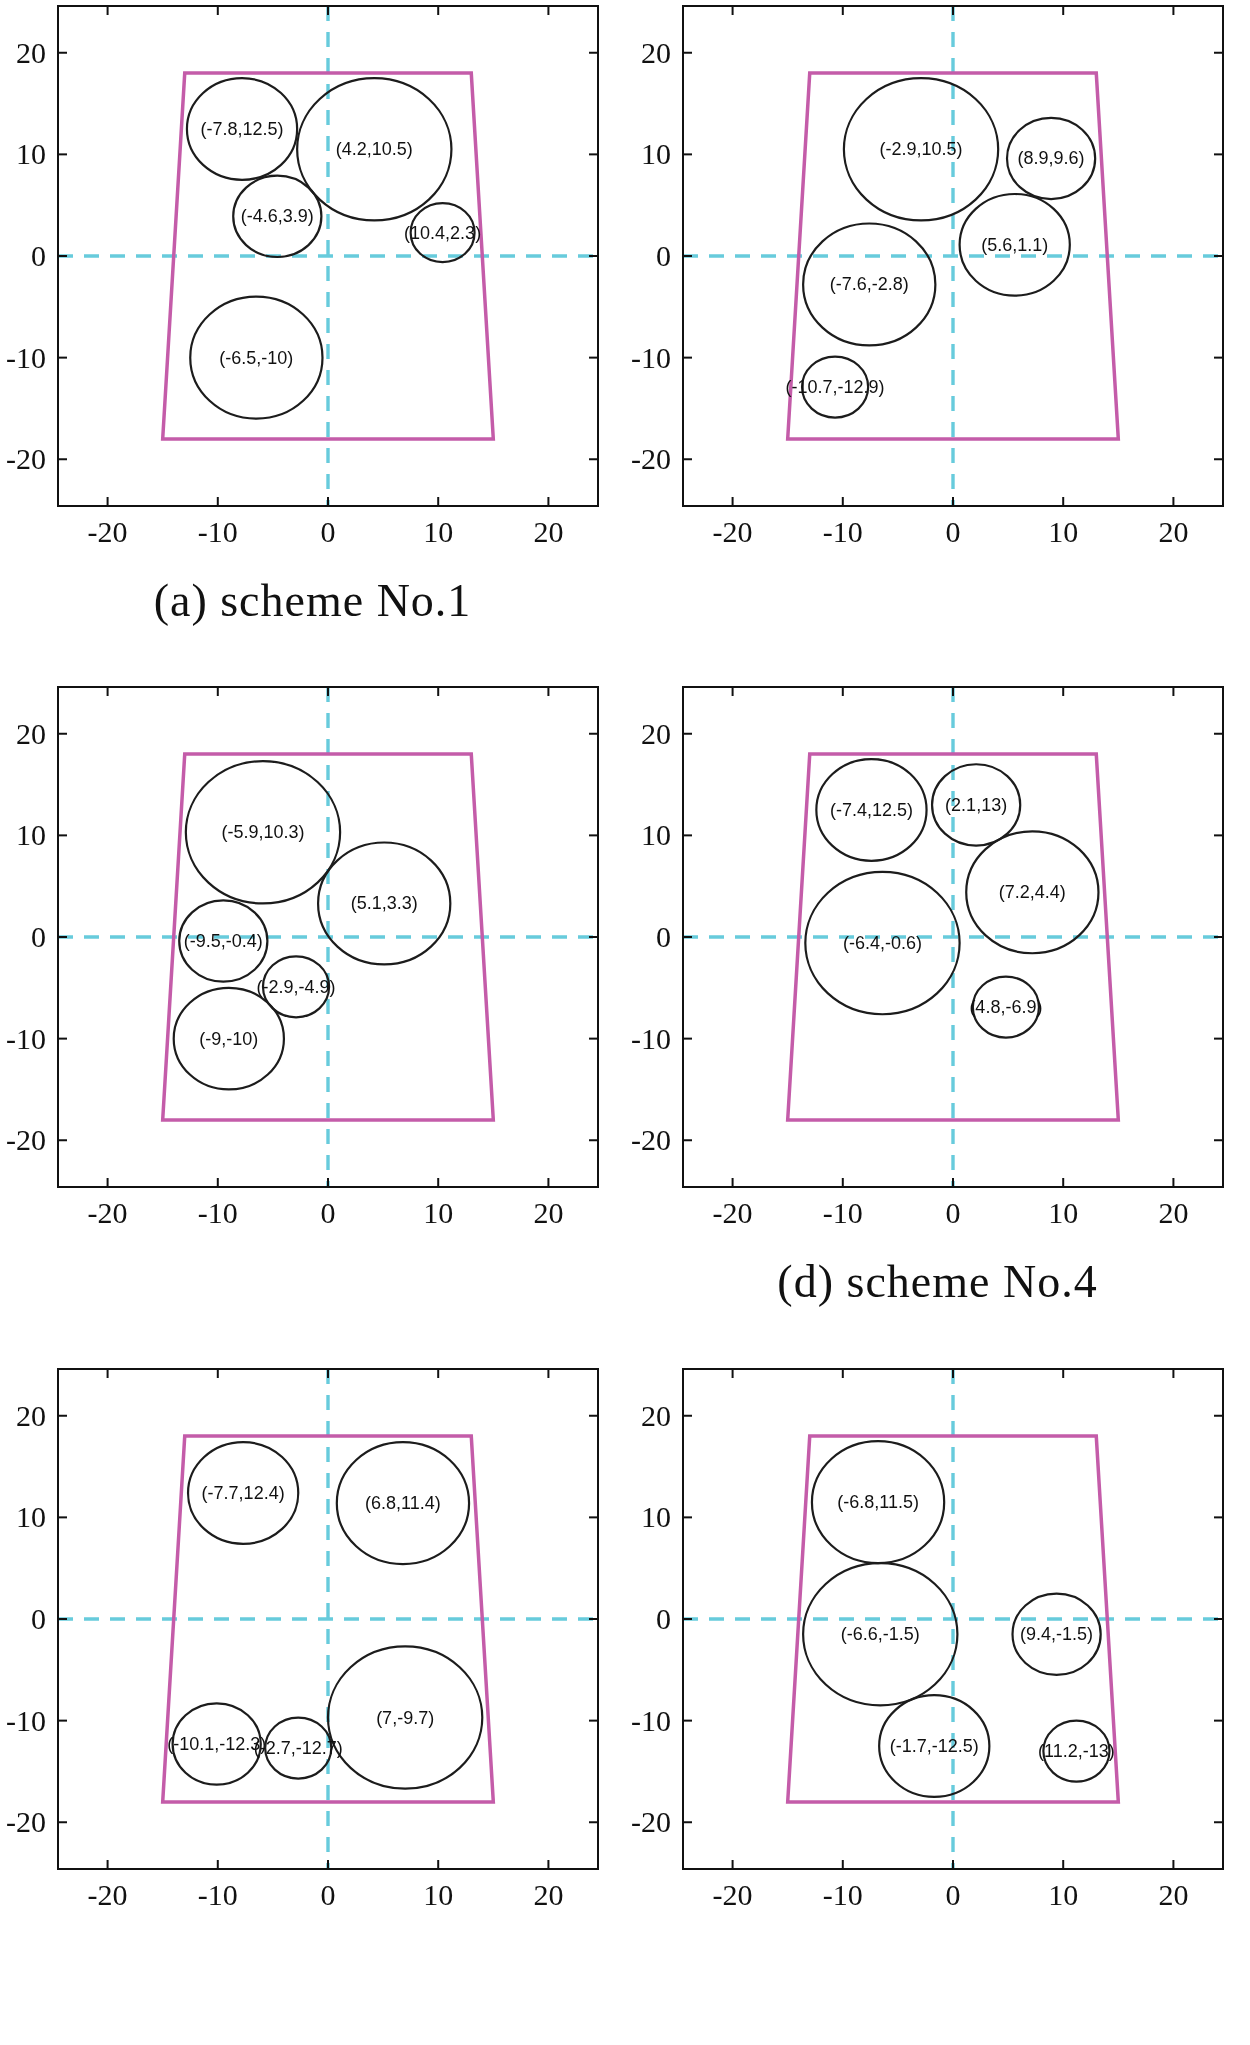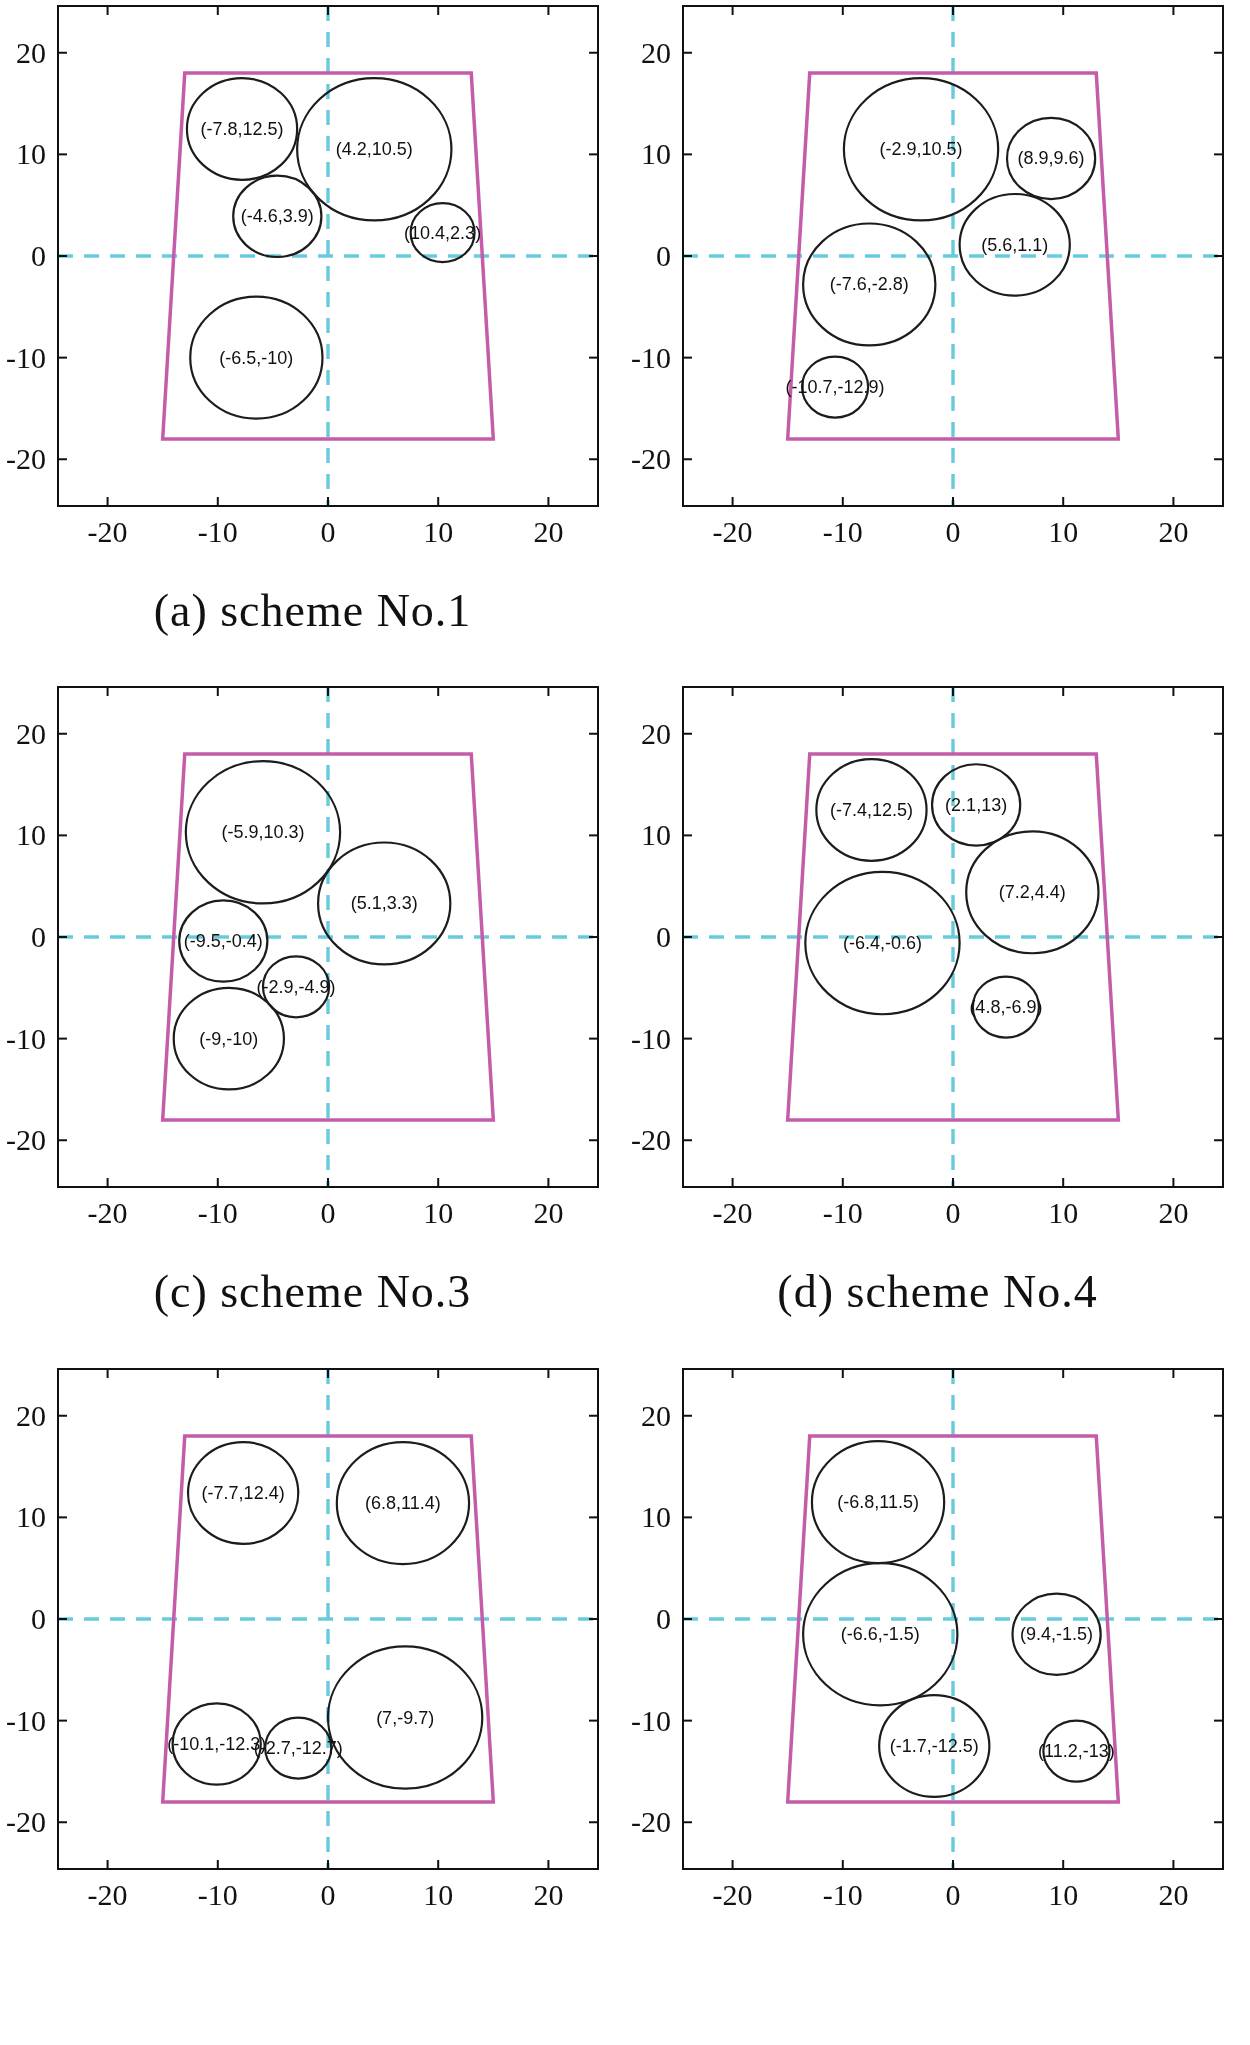--- a/index.html
+++ b/index.html
@@ -25,21 +25,21 @@
     width: 625px;
     display: flex;
     flex-direction: column;
     align-items: center;
   }
   .cell svg.plot {
     display: block;
     flex: 0 0 auto;
   }
   .caption {
-    margin-top: 26px;
+    margin-top: 16px;
     font-family: "Liberation Serif", serif;
     font-size: 46px;
     color: #111111;
     text-align: left;
     letter-spacing: 1px;
     white-space: nowrap;
   }
   .tick-label {
     font-family: "Liberation Serif", serif;
     font-size: 30px;
@@ -195,21 +195,20 @@
         <line x1="58" y1="256" x2="67" y2="256" stroke="#111111" stroke-width="2"></line>
         <line x1="598" y1="256" x2="589" y2="256" stroke="#111111" stroke-width="2"></line>
         <text x="46" y="266" text-anchor="end" class="tick-label">0</text>
         <line x1="58" y1="154.3739837398374" x2="67" y2="154.3739837398374" stroke="#111111" stroke-width="2"></line>
         <line x1="598" y1="154.3739837398374" x2="589" y2="154.3739837398374" stroke="#111111" stroke-width="2"></line>
         <text x="46" y="164.3739837398374" text-anchor="end" class="tick-label">10</text>
         <line x1="58" y1="52.747967479674806" x2="67" y2="52.747967479674806" stroke="#111111" stroke-width="2"></line>
         <line x1="598" y1="52.747967479674806" x2="589" y2="52.747967479674806" stroke="#111111" stroke-width="2"></line>
         <text x="46" y="62.747967479674806" text-anchor="end" class="tick-label">20</text>
       </svg>
-    <div class="caption">(c) scheme No.3</div>
   </div>
 
   <div class="cell">
     <svg class="plot" width="625" height="558" viewBox="0 0 625 558">
         <line x1="58" y1="256" x2="598" y2="256" stroke="#67cbdc" stroke-width="3.4" stroke-dasharray="15 11"></line>
         <line x1="328" y1="6" x2="328" y2="506" stroke="#67cbdc" stroke-width="3.4" stroke-dasharray="15 11"></line>
         <polygon points="184.73469387755102,73.07317073170732 471.265306122449,73.07317073170732 493.3061224489796,438.9268292682927 162.69387755102042,438.9268292682927" fill="none" stroke="#c45ca9" stroke-width="3.5" stroke-linejoin="miter"></polygon>
         <ellipse cx="246.44897959183675" cy="128.96747967479675" rx="55.102040816326536" ry="50.8130081300813" fill="none" stroke="#1c1c1c" stroke-width="2.2"></ellipse>
         <text x="246.44897959183675" y="128.96747967479675" text-anchor="middle" dominant-baseline="central" class="circle-label">(-7.4,12.5)</text>
         <ellipse cx="351.14285714285717" cy="123.88617886178862" rx="44.08163265306123" ry="40.65040650406504" fill="none" stroke="#1c1c1c" stroke-width="2.2"></ellipse>

